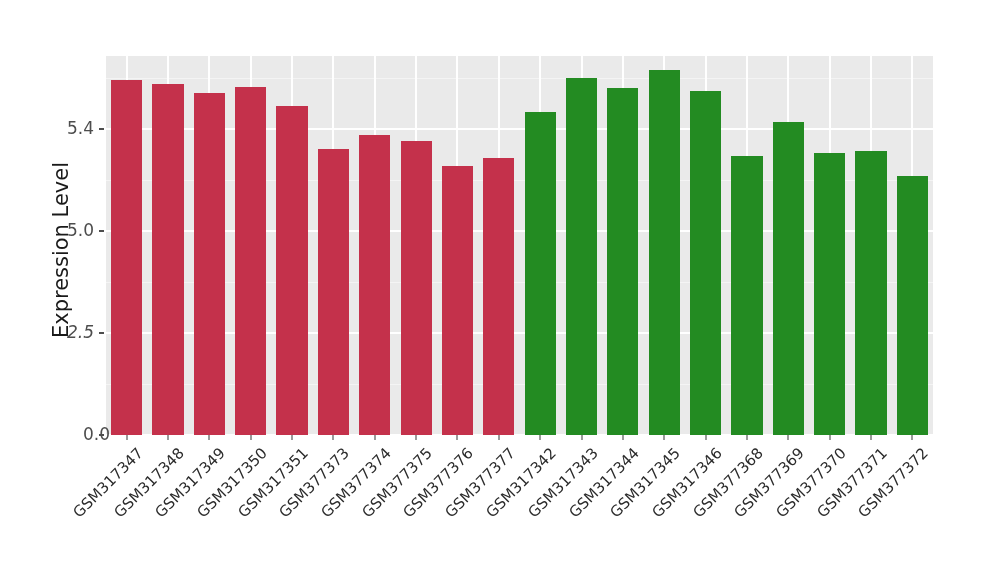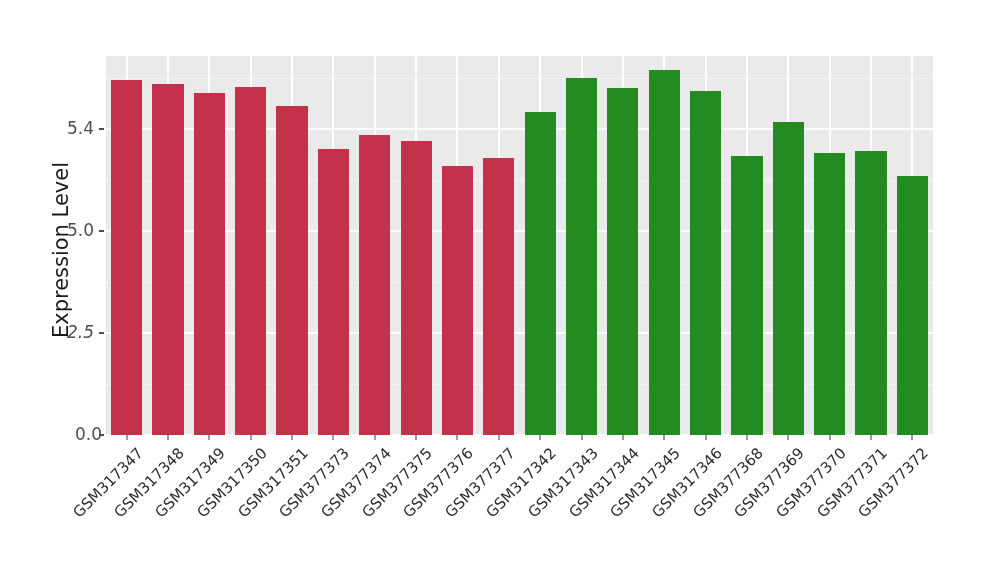--- a/index.html
+++ b/index.html
@@ -135,21 +135,21 @@
         <div class="bar" title="GSM317346: 8.45" style="left: 583.965px; width: 31.2192px; height: 344.36px; background: rgb(35, 139, 34);"></div>
         <div class="bar" title="GSM377368: 6.85" style="left: 625.315px; width: 31.2192px; height: 279.156px; background: rgb(35, 139, 34);"></div>
         <div class="bar" title="GSM377369: 7.68" style="left: 666.665px; width: 31.2192px; height: 312.981px; background: rgb(35, 139, 34);"></div>
         <div class="bar" title="GSM377370: 6.92" style="left: 708.015px; width: 31.2192px; height: 282.009px; background: rgb(35, 139, 34);"></div>
         <div class="bar" title="GSM377371: 6.97" style="left: 749.365px; width: 31.2192px; height: 284.046px; background: rgb(35, 139, 34);"></div>
         <div class="bar" title="GSM377372: 6.36" style="left: 790.715px; width: 31.2192px; height: 259.187px; background: rgb(35, 139, 34);"></div>
       </div>
   </div>
 
   <div id="y-axis">
-      <div class="ytick-label" style="left: 66px; width: 36px; top: 424px;">0.0</div>
+      <div class="ytick-label" style="left: 74px; width: 36px; top: 424px;">0.0</div>
       <div class="ytick-mark" style="left: 99px; top: 434px;"></div>
       <div class="ytick-label" style="left: 58px; width: 36px; top: 322.118px; font-style: italic;">2.5</div>
       <div class="ytick-mark" style="left: 99px; top: 332.118px;"></div>
       <div class="ytick-label" style="left: 58px; width: 36px; top: 220.237px; text-align: right;">5.0</div>
       <div class="ytick-mark" style="left: 99px; top: 230.237px;"></div>
       <div class="ytick-label" style="left: 58px; width: 36px; top: 118.355px;">5.4</div>
       <div class="ytick-mark" style="left: 99px; top: 128.355px;"></div>
     </div>
   <div id="x-axis">
       <div class="xtick-mark" style="left: 125.675px; top: 435px;"></div>

